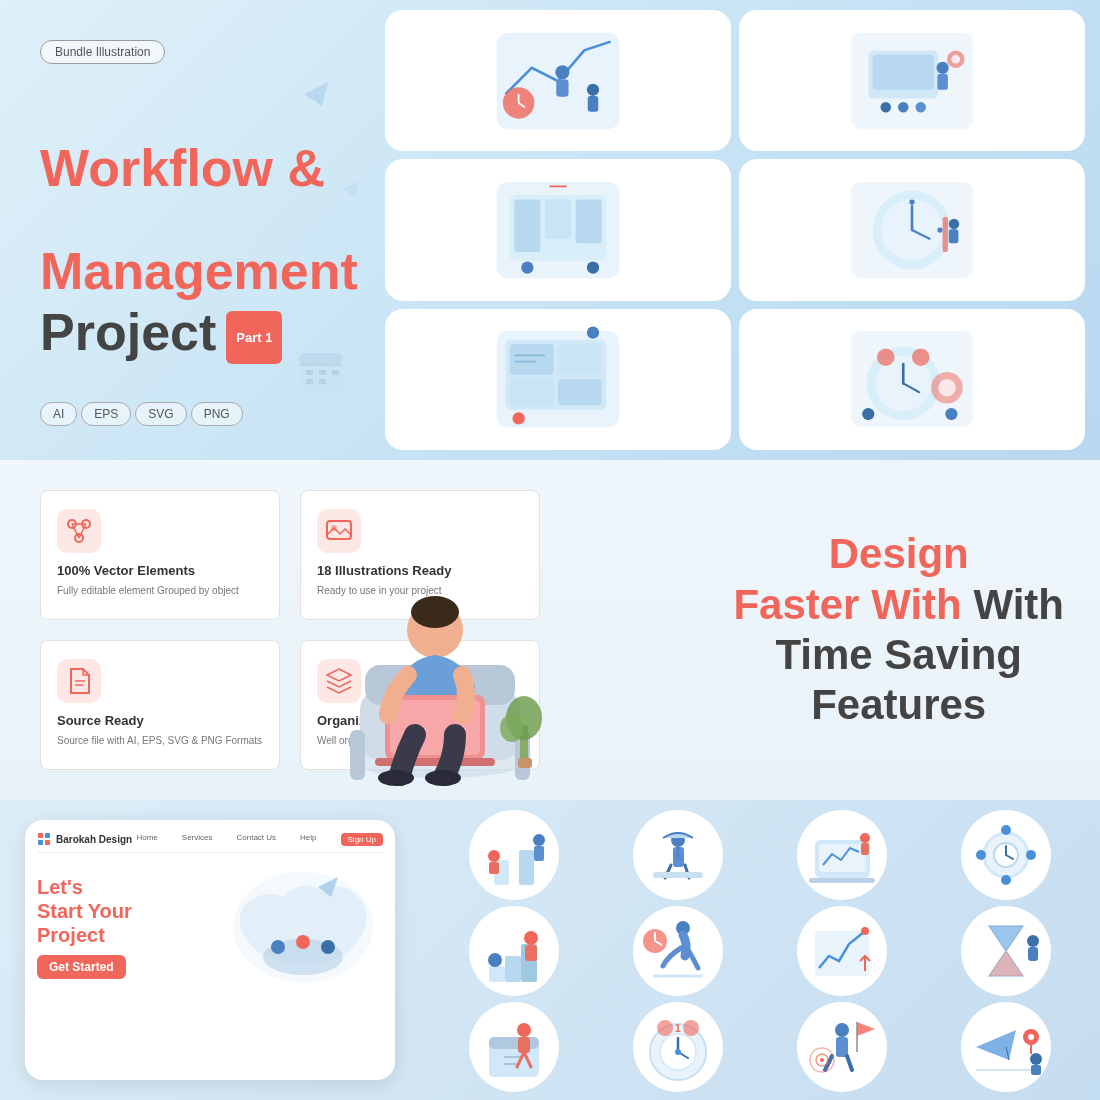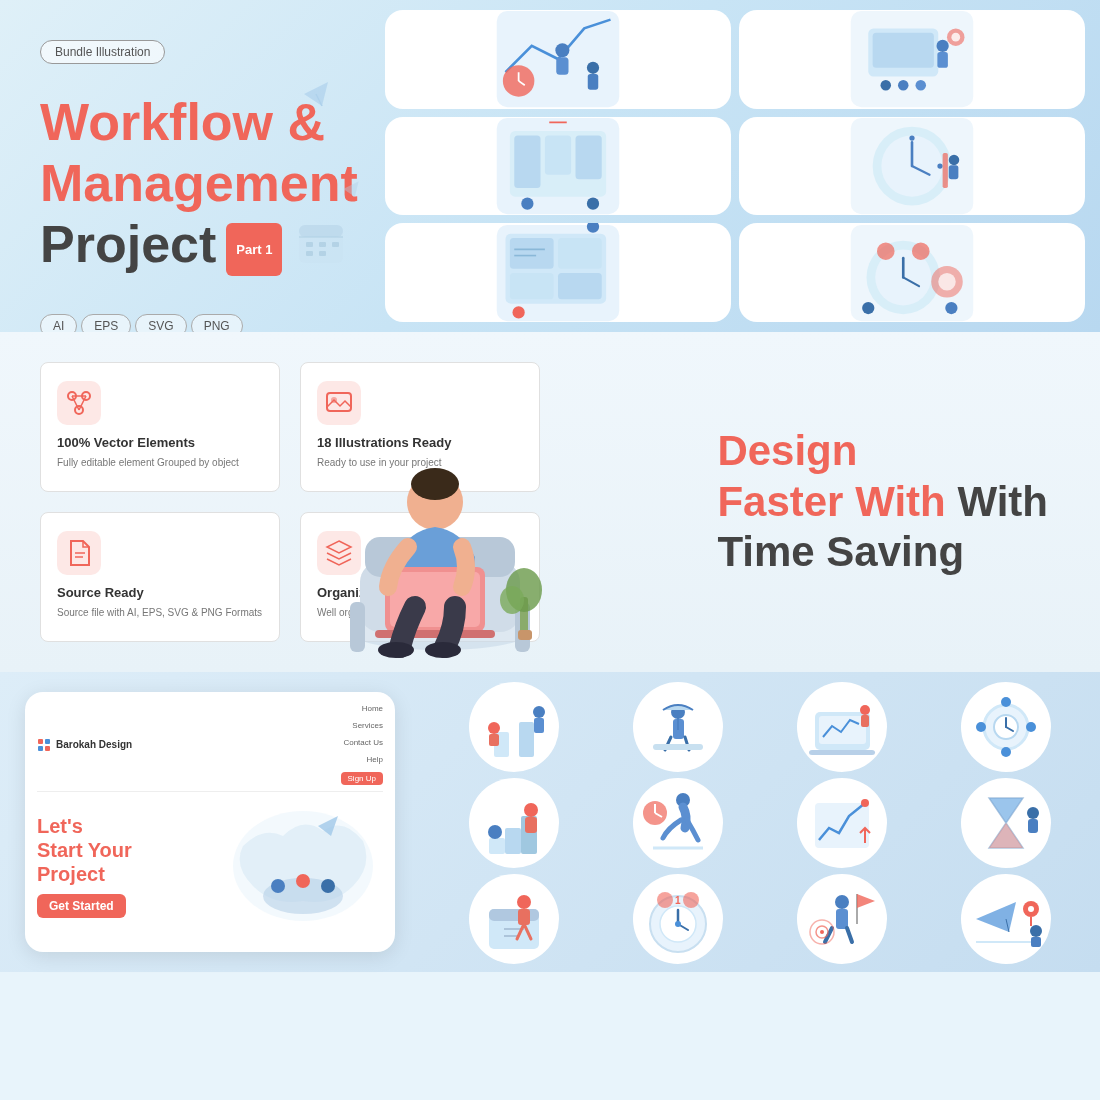--- a/index.html
+++ b/index.html
@@ -7,21 +7,21 @@
       width: 1100px;
       height: 1100px;
       overflow: hidden;
       font-family: 'Arial', sans-serif;
       background: #e8f4fb;
     }
 
     
     .top-section {
       display: flex;
-      height: 332px;
+      height: 460px;
       background: linear-gradient(135deg, #dff0f8 0%, #c8e4f5 50%, #b8d8f0 100%);
       position: relative;
     }
 
     .top-left {
       width: 370px;
       padding: 40px 30px 30px 40px;
       position: relative;
     }
 
@@ -35,20 +35,21 @@
       margin-bottom: 30px;
       background: rgba(255,255,255,0.6);
     }
 
     .main-title {
       font-size: 52px;
       font-weight: 900;
       line-height: 1.1;
       color: #f0665a;
       margin-bottom: 4px;
+      margin-top: 46px;
     }
 
     .subtitle {
       font-size: 52px;
       font-weight: 900;
       line-height: 1.1;
       color: #444;
       margin-bottom: 10px;
     }
 
@@ -168,22 +169,22 @@
       text-align: left;
       line-height: 1.4;
     }
 
     .middle-right {
       flex: 1;
       display: flex;
       flex-direction: column;
       align-items: flex-end;
       justify-content: center;
-      padding-right: 52px;
-      text-align: left;
+      padding-right: 36px;
+      text-align: center;
     }
 
     .design-faster-title {
       font-size: 42px;
       font-weight: 900;
       line-height: 1.2;
       color: #444;
     }
 
     .design-faster-title .highlight {
@@ -226,23 +227,22 @@
       display: flex;
       align-items: center;
       gap: 5px;
       font-size: 10px;
       font-weight: bold;
       color: #333;
     }
 
     .mockup-nav {
       display: flex;
-      gap: 8px;
-      align-items: flex-end;
-      flex-direction: column;
+      gap: 24px;
+      align-items: flex-start;
     }
 
     .mockup-nav span {
       font-size: 8px;
       color: #666;
     }
 
     .mockup-nav .signup-btn {
       background: #f0665a;
       color: white;
@@ -566,20 +566,21 @@
       <ellipse cx="96" cy="278" rx="18" ry="8" fill="#2a2a3a"></ellipse>
       <ellipse cx="143" cy="278" rx="18" ry="8" fill="#2a2a3a"></ellipse>
     </svg>
   </div>
 
   <div class="middle-right">
     <div class="design-faster-title">
       <span class="highlight">Design</span><br>
       <span class="highlight" style="color:#f0665a">Faster With</span><span style="color:#444"> With</span><br>
       <span style="color:#444">Time Saving</span><br>
+      <span style="color:#444">Features</span>
     </div>
   </div>
 </div>
 
 <div class="bottom-section">
   <div class="bottom-left">
     <div class="mockup-card">
       <div class="mockup-header">
         <div class="mockup-logo">
           <svg width="14" height="14" viewBox="0 0 14 14">

